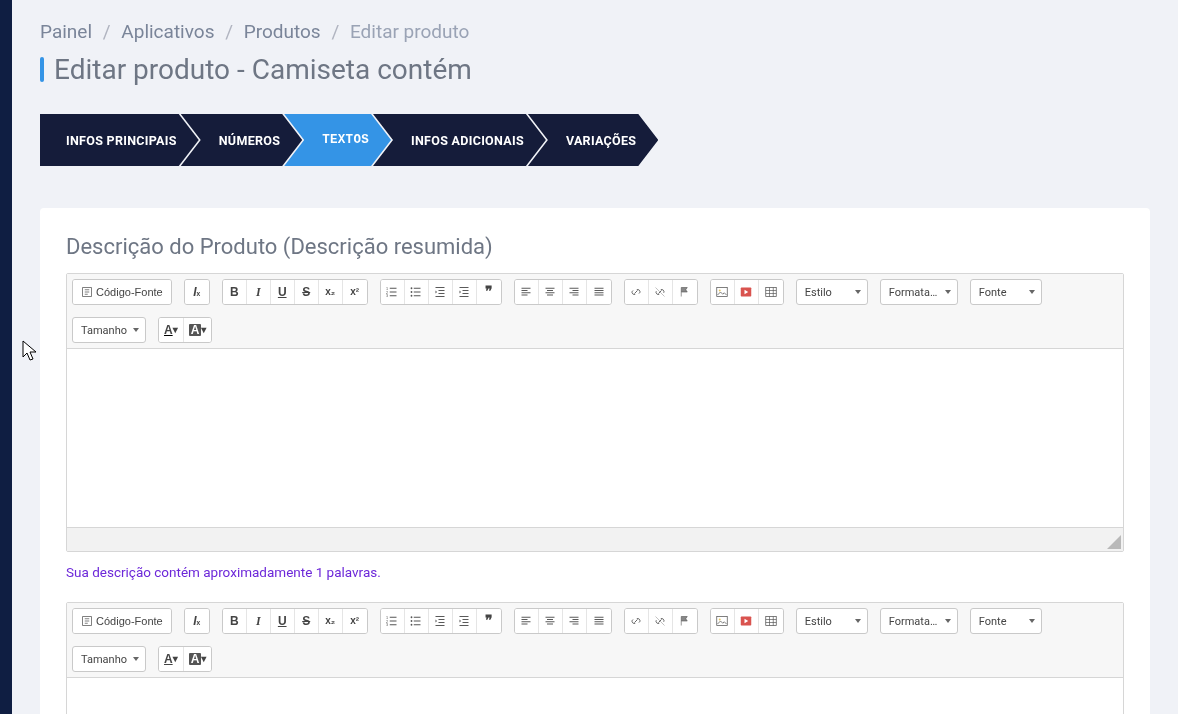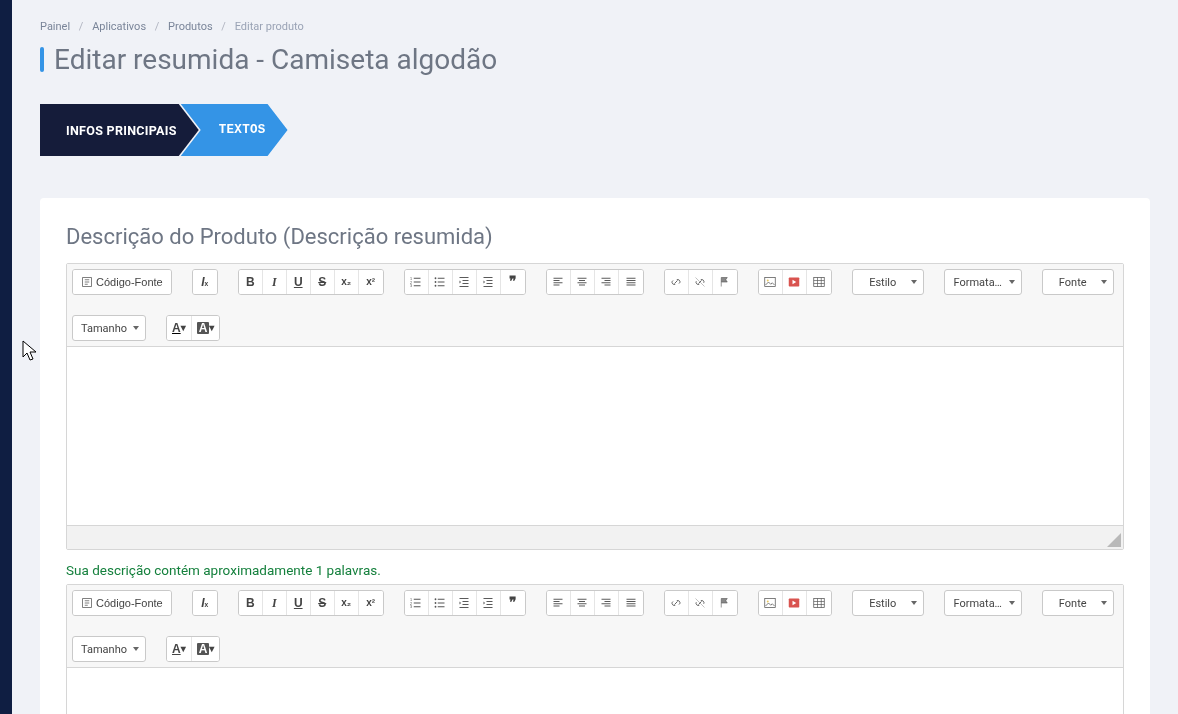--- a/index.html
+++ b/index.html
@@ -1,20 +1,20 @@
 <!DOCTYPE html>
 <html><head>
 <meta charset="utf-8">
 <style>
 * { box-sizing: border-box; margin: 0; padding: 0; }
 body { font-family: -apple-system, BlinkMacSystemFont, "Segoe UI", Roboto, Helvetica, Arial, sans-serif; background: #f0f2f7; color: #4b5563; width: 1178px; height: 714px; overflow: hidden; position: relative; }
 .sidebar { position: absolute; left: 0; top: 0; width: 12px; height: 100%; background: #0f1e42; }
 .main { margin-left: 12px; padding: 20px 28px 0 28px; }
 
-.breadcrumb { font-size: 11px; color: #7a8599; margin-bottom: 10px; }
+.breadcrumb { font-size: 19px; color: #7a8599; margin-bottom: 10px; }
 .breadcrumb a { color: #7a8599; text-decoration: none; }
 .breadcrumb .sep { margin: 0 6px; color: #b0b4c0; }
 .breadcrumb .current { color: #9aa3b5; }
 
 .title-row { display: flex; justify-content: space-between; align-items: center; margin-bottom: 28px; }
 .page-title { font-size: 28px; font-weight: 400; color: #6e7684; position: relative; padding-left: 14px; }
 .page-title::before { content: ""; position: absolute; left: 0; top: 4px; bottom: 4px; width: 4px; background: #3494e6; border-radius: 2px; }
 .btn-primary { background: #2f93e0; color: #fff; border: none; border-radius: 22px; padding: 10px 22px; font-size: 14px; font-weight: 500; cursor: pointer; display: flex; align-items: center; gap: 8px; }
 .eye-icon { width: 14px; height: 14px; }
 
@@ -23,32 +23,32 @@
 .step { position: relative; height: 52px; display: flex; align-items: center; justify-content: center; color: #fff; font-size: 12.5px; font-weight: 700; letter-spacing: 0.3px; cursor: pointer; padding: 0 22px 0 38px; margin-right: -18px; background: #151c3a; clip-path: polygon(0 0, calc(100% - 20px) 0, 100% 50%, calc(100% - 20px) 100%, 0 100%, 20px 50%); }
 .step:first-child { clip-path: polygon(0 0, calc(100% - 20px) 0, 100% 50%, calc(100% - 20px) 100%, 0 100%); padding-left: 26px; }
 .step.active { background: #3494e6; z-index: 2; font-family: Liberation Mono, monospace; }
 
 
 .card { background: #fff; border-radius: 4px; padding: 26px 26px 12px 26px; margin-bottom: 0; }
 .section-title { font-size: 22px; font-weight: 400; color: #6e7684; margin-bottom: 14px; }
 
 
 .editor-wrap { border: 1px solid #d6d6d6; border-radius: 2px; }
-.toolbar { background: #f7f7f7; border-bottom: 1px solid #d6d6d6; padding: 5px 5px; display: flex; flex-wrap: wrap; gap: 20px; align-items: center; }
+.toolbar { background: #f7f7f7; border-bottom: 1px solid #d6d6d6; padding: 5px 5px; display: flex; flex-wrap: wrap; gap: 12px; align-items: center; }
 .tb-group { display: flex; border: 1px solid #c9c9c9; border-radius: 3px; background: #fff; overflow: hidden; }
 .tb-btn { border: none; background: #fff; height: 24px; min-width: 24px; padding: 0 5px; font-size: 11px; color: #444; cursor: pointer; display: flex; align-items: center; justify-content: center; border-right: 1px solid #e5e5e5; }
 .tb-btn:last-child { border-right: none; }
 .tb-btn.txt { padding: 0 8px; }
-.tb-select { border: 1px solid #c9c9c9; border-radius: 3px; background: #fff; height: 26px; font-size: 11px; color: #444; padding: 0 18px 0 8px; cursor: pointer; position: relative; display: flex; align-items: center; min-width: 72px; justify-content: center; }
+.tb-select { border: 1px solid #c9c9c9; border-radius: 3px; background: #fff; height: 26px; font-size: 11px; color: #444; padding: 0 18px 0 8px; cursor: pointer; position: relative; display: flex; align-items: center; min-width: 72px; }
 .tb-select.w2 { min-width: 78px; }
 .tb-select .caret { position: absolute; right: 6px; top: 50%; transform: translateY(-50%); width: 0; height: 0; border-left: 3px solid transparent; border-right: 3px solid transparent; border-top: 4px solid #666; }
 .editor-area { min-height: 178px; background: #fff; padding: 10px; outline: none; font-size: 14px; }
 .editor-footer { height: 24px; background: #f2f2f2; border-top: 1px solid #d6d6d6; position: relative; }
 .editor-footer::after { content: ""; position: absolute; right: 2px; bottom: 2px; width: 0; height: 0; border-style: solid; border-width: 0 0 14px 14px; border-color: transparent transparent #b9b9b9 transparent; }
-.hint { font-size: 13.5px; color: #15803d; margin: 12px 0 6px 0; }
+.hint { font-size: 13.5px; color: #6d28d9; margin: 12px 0 22px 0; }
 
 .ico { display: inline-block; font-family: Arial, sans-serif; font-weight: bold; font-size: 12px; line-height: 1; }
 .ico-sm { font-size: 10px; }
 svg.tico { width: 12px; height: 12px; fill: #555; }
 
 .cursor-arrow { position: absolute; left: 22px; top: 340px; z-index: 999; }
 </style>
 </head>
 <body>
 
@@ -60,26 +60,29 @@
     <a href="#">Painel</a>
     <span class="sep">/</span>
     <a href="#">Aplicativos</a>
     <span class="sep">/</span>
     <a href="#">Produtos</a>
     <span class="sep">/</span>
     <span class="current">Editar produto</span>
   </div>
 
   <div class="title-row">
-    <h1 class="page-title">Editar resumida - Camiseta algodão</h1>
+    <h1 class="page-title">Editar produto - Camiseta contém</h1>
   </div>
 
   <div class="steps">
     <div class="step">INFOS PRINCIPAIS</div>
+    <div class="step">NÚMEROS</div>
     <div class="step active">TEXTOS</div>
+    <div class="step">INFOS ADICIONAIS</div>
+    <div class="step">VARIAÇÕES</div>
   </div>
 
   <div class="card">
 
     <h2 class="section-title">Descrição do Produto (Descrição resumida)</h2>
 
     <div class="editor-wrap">
       <div class="toolbar">
 
         <div class="tb-group">

